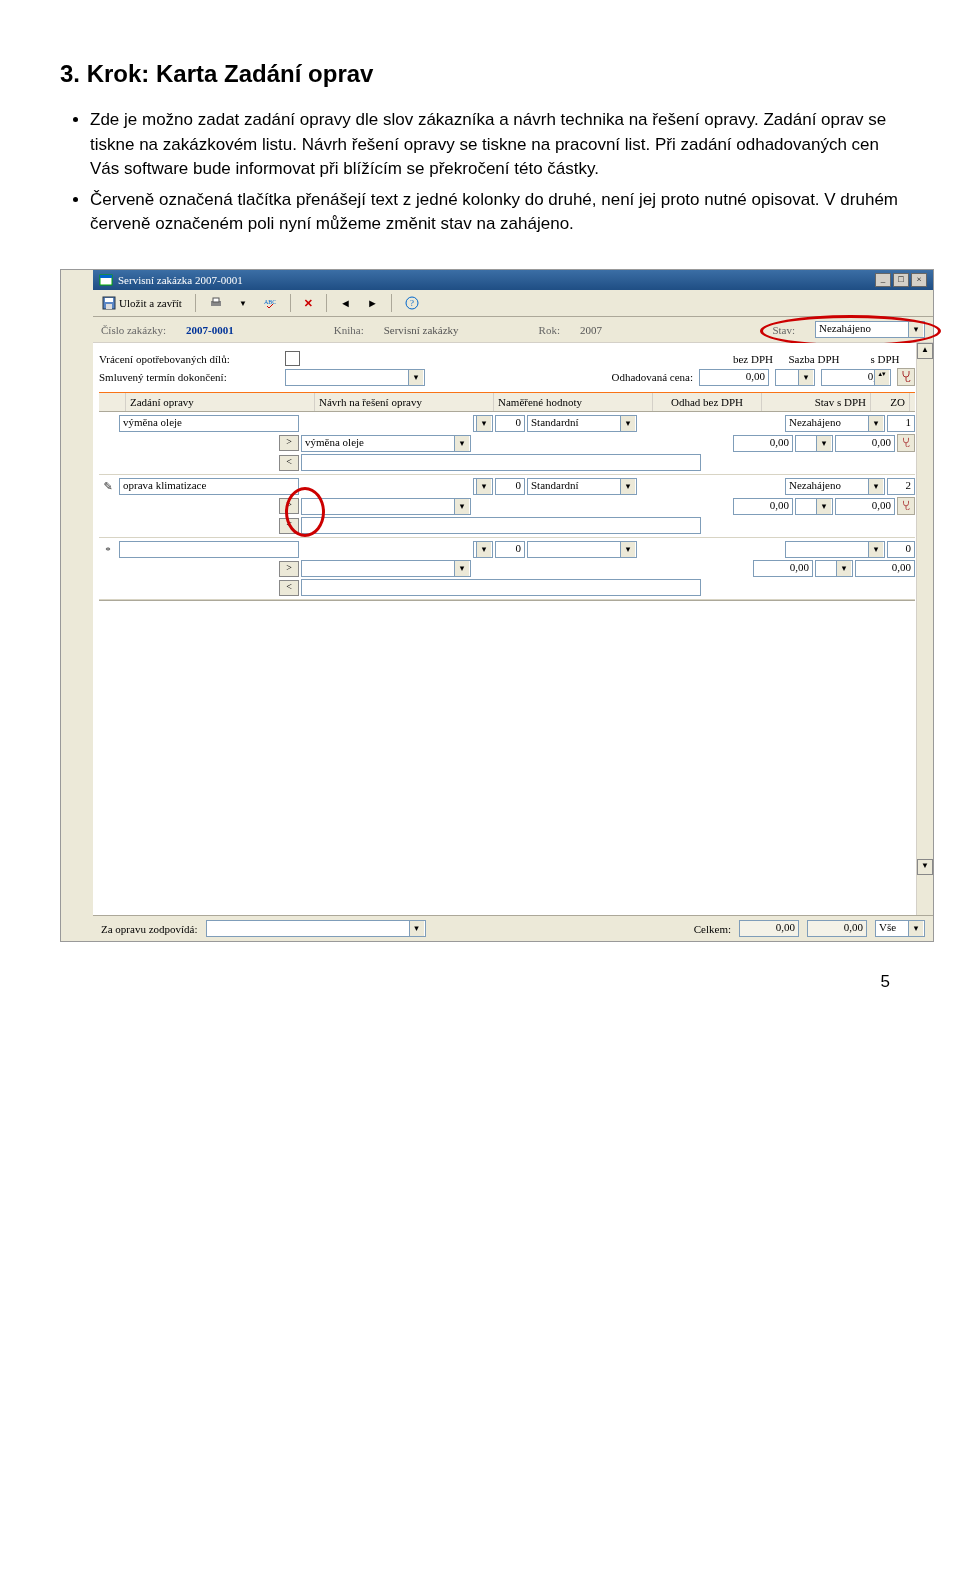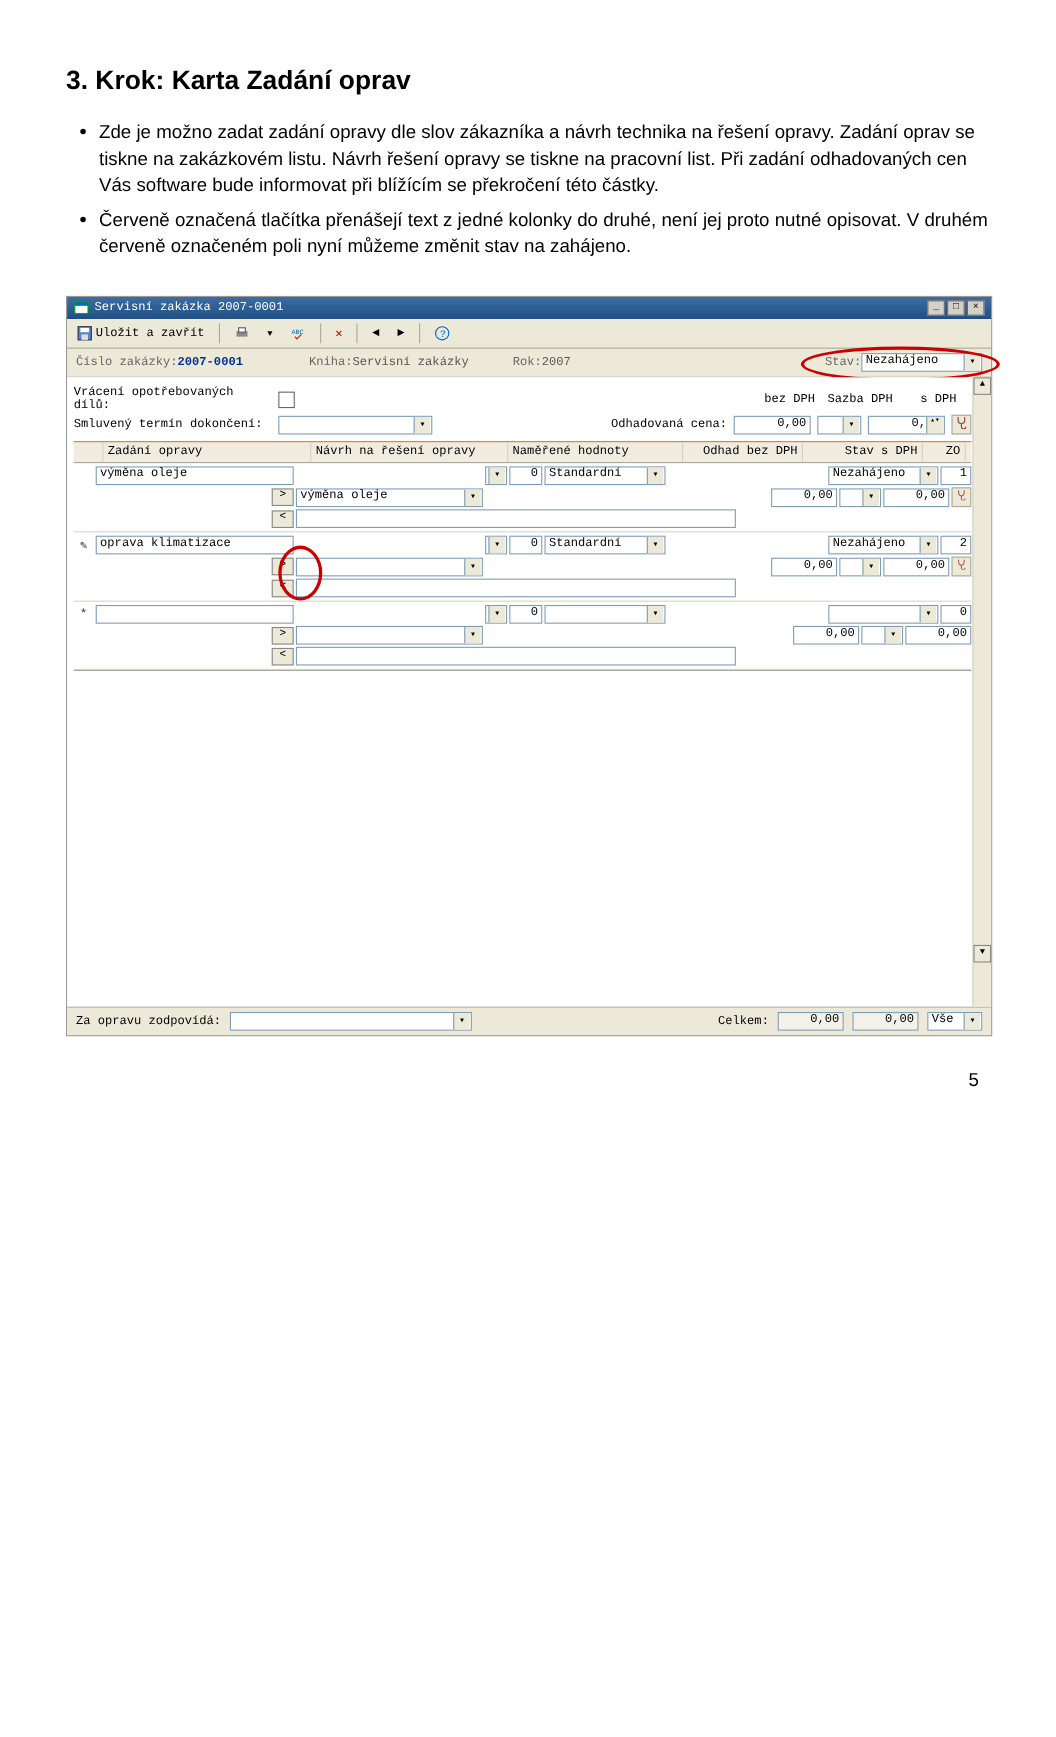--- a/index.html
+++ b/index.html
@@ -20,25 +20,26 @@
     padding: 0;
     font-size: 17px;
     line-height: 1.45;
   }
   ul.doc-bullets li {
     margin-bottom: 6px;
   }
   .app-window {
     border: 1px solid #999;
     background: #ece9d8;
-    font-family: Liberation Mono, monospace;
+    font-family: Liberation Serif, serif;
     font-size: 11px;
     color: #000;
     width: 840px;
     margin: 10px 0 0 0;
+    padding-left: 32px;
   }
   .titlebar {
     background: linear-gradient(#3b6ea5, #1f4e84);
     color: #fff;
     padding: 3px 6px;
     display: flex;
     align-items: center;
     justify-content: space-between;
   }
   .titlebar .title-left { display: flex; align-items: center; gap: 5px; }
@@ -54,21 +55,21 @@
     display: flex; gap: 6px; align-items: center;
   }
   .tbtn {
     background: #ece9d8; border: 1px solid #ece9d8; padding: 2px 4px;
     display: flex; align-items: center; gap: 3px; cursor: default;
   }
   .tsep { width:1px; height:18px; background:#aca899; margin:0 2px; }
   .smicon { width:14px; height:14px; display:inline-block; }
   .header-row {
     padding: 4px 8px;
-    display: flex; align-items: center; gap: 0;
+    display: flex; align-items: center; gap: 20px;
     border-bottom: 1px solid #d4d0c8;
   }
   .lbl { color: #666; }
   .val-bold { font-weight: bold; }
   .tabrow {
     display:flex; border-bottom:1px solid #aca899; background:#ece9d8;
     padding-left:4px;
   }
   .tab {
     padding:4px 12px; background:#e6e2d1; border:1px solid #aca899;
@@ -255,21 +256,21 @@
               <path d="M3 1v3a3 3 0 006 0V1M6 7v3a2 2 0 004 0" stroke="#a33" fill="none"></path>
             </svg></span>
       </div>
     </div>
 
     <div class="grid-header">
       <div style="width:18px;"></div>
       <div style="width:180px;">Zadání opravy</div>
       <div style="width:170px;">Návrh na řešení opravy</div>
       <div style="width:150px;">Naměřené hodnoty</div>
-      <div style="width:100px; text-align:right;">Odhad bez DPH</div>
+      <div style="width:100px; text-align:center;">Odhad bez DPH</div>
       <div style="width:100px; text-align:right;">Stav s DPH</div>
       <div style="width:30px; text-align:right;">ZO</div>
     </div>
 
     <div class="grid-body" style="position:relative;">
 
       <div class="grid-row">
         <div class="line">
           <div class="marker"></div>
           <div class="input" style="width:180px;">výměna oleje</div>

